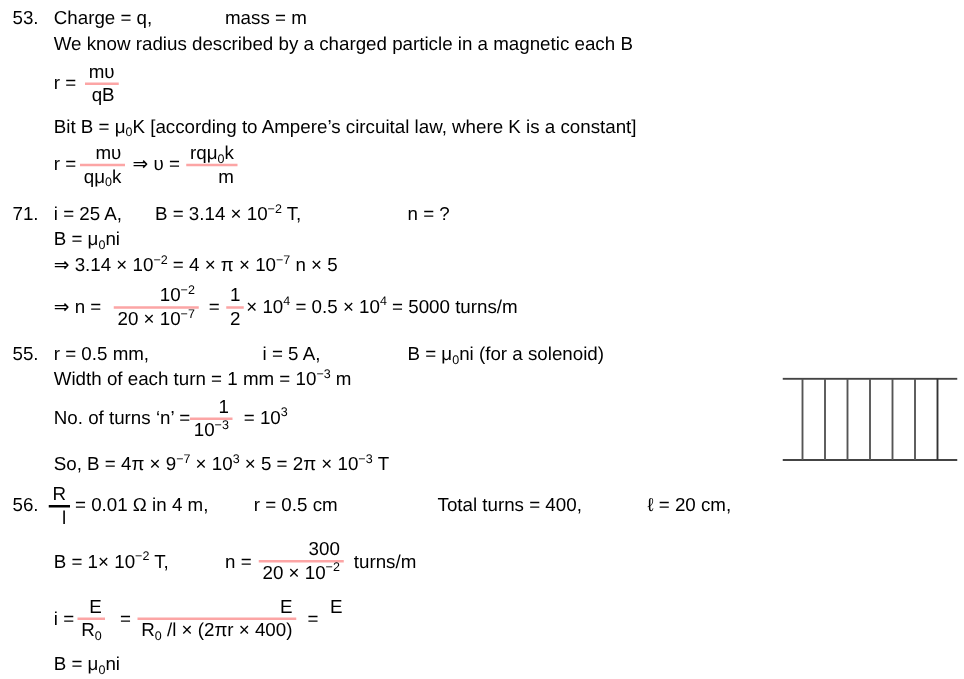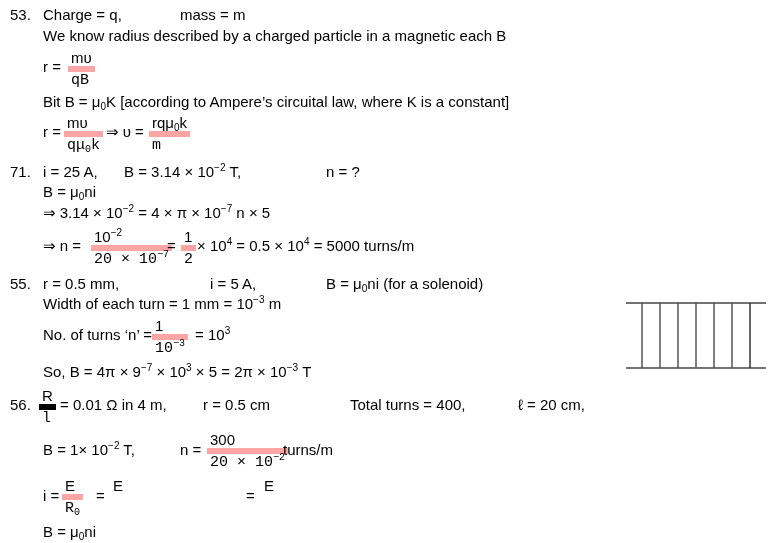--- a/index.html
+++ b/index.html
@@ -1,22 +1,22 @@
 <!DOCTYPE html>
 <html><head>
 <meta charset="utf-8">
 <style>
   html, body { margin: 0; padding: 0; background: #ffffff; }
   body { width: 771px; height: 543px; position: relative; overflow: hidden;
          font-family: "Liberation Sans", sans-serif; font-size: 15px; color: #000; }
   .ln { position: absolute; white-space: nowrap; line-height: 18px; }
   .num { position: absolute; left: 10px; }
-  .frac { position: absolute; display: inline-block; text-align: left; }
+  .frac { position: absolute; display: inline-block; text-align: right; }
   .frac .n { display: block; padding: 0 3px; line-height: 17px; }
-  .frac .d { display: block; border-top: 6px solid #fca5a5; padding: 0 3px; line-height: 18px; font-family: Liberation Mono, monospace; }
+  .frac .d { display: block; border-top: 2px solid #fca5a5; padding: 0 3px; line-height: 18px; }
   sup { font-size: 10px; vertical-align: 6px; line-height: 0; }
   sub { font-size: 10px; vertical-align: -3px; line-height: 0; }
   .solenoid { position: absolute; left: 626px; top: 302px; width: 140px; height: 67px; }
 </style>
 </head>
 <body>
 
 <div>
   <span class="ln num" style="top:6px">53.</span>
   <span class="ln" style="left:43px;top:6px">Charge = q,</span>
@@ -116,20 +116,21 @@
   <span class="ln" style="left:283px;top:441px">turns/m</span>
 
   <span class="ln" style="left:43px;top:487px">i =</span>
   <span class="frac" style="left:62px;top:477px">
     <span class="n">E</span>
     <span class="d"><span>R</span><sub>0</sub></span>
   </span>
   <span class="ln" style="left:96px;top:487px">=</span>
   <span class="frac" style="left:110px;top:477px">
     <span class="n">E</span>
+    <span class="d"><span>R</span><sub>0</sub><span> /l × (2πr × 400)</span></span>
   </span>
   <span class="ln" style="left:246px;top:487px">=</span>
   <span class="frac" style="left:261px;top:477px">
     <span class="n">E</span>
   </span>
 
   <span class="ln" style="left:43px;top:523px"><span>B = μ</span><sub>0</sub><span>ni</span></span>
 </div>
 
 </body></html>

